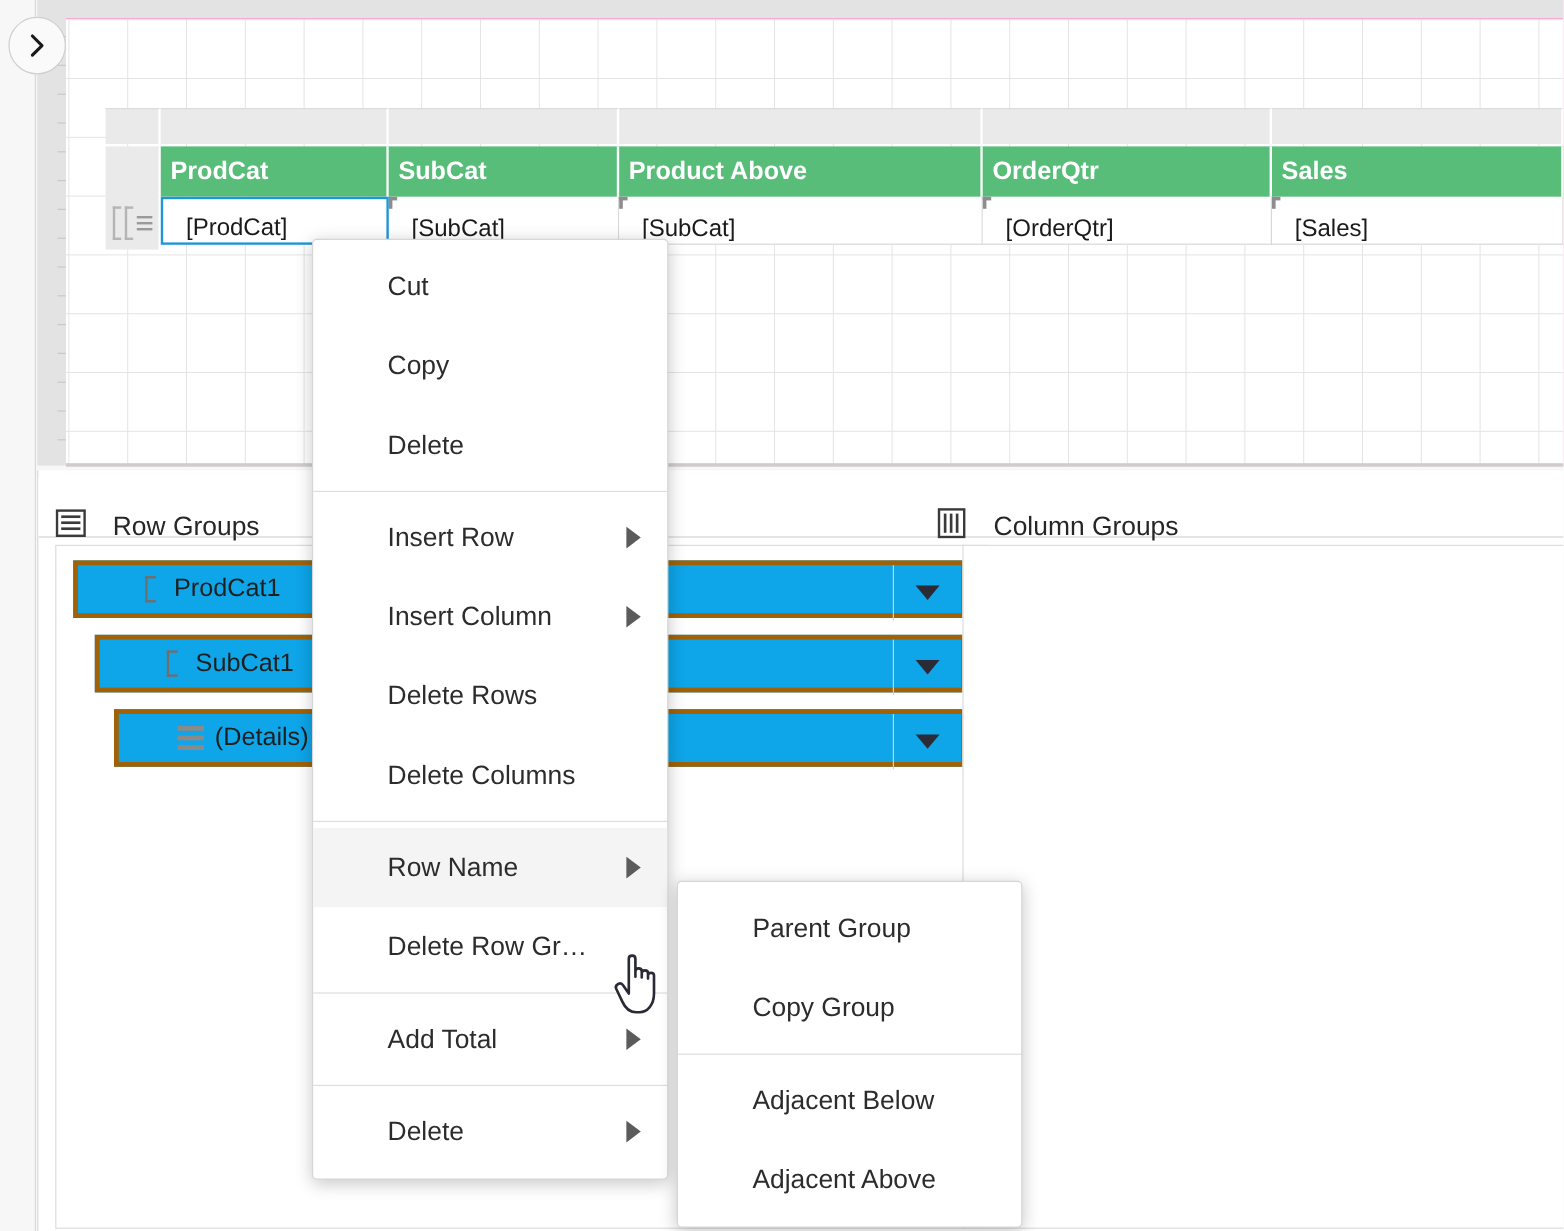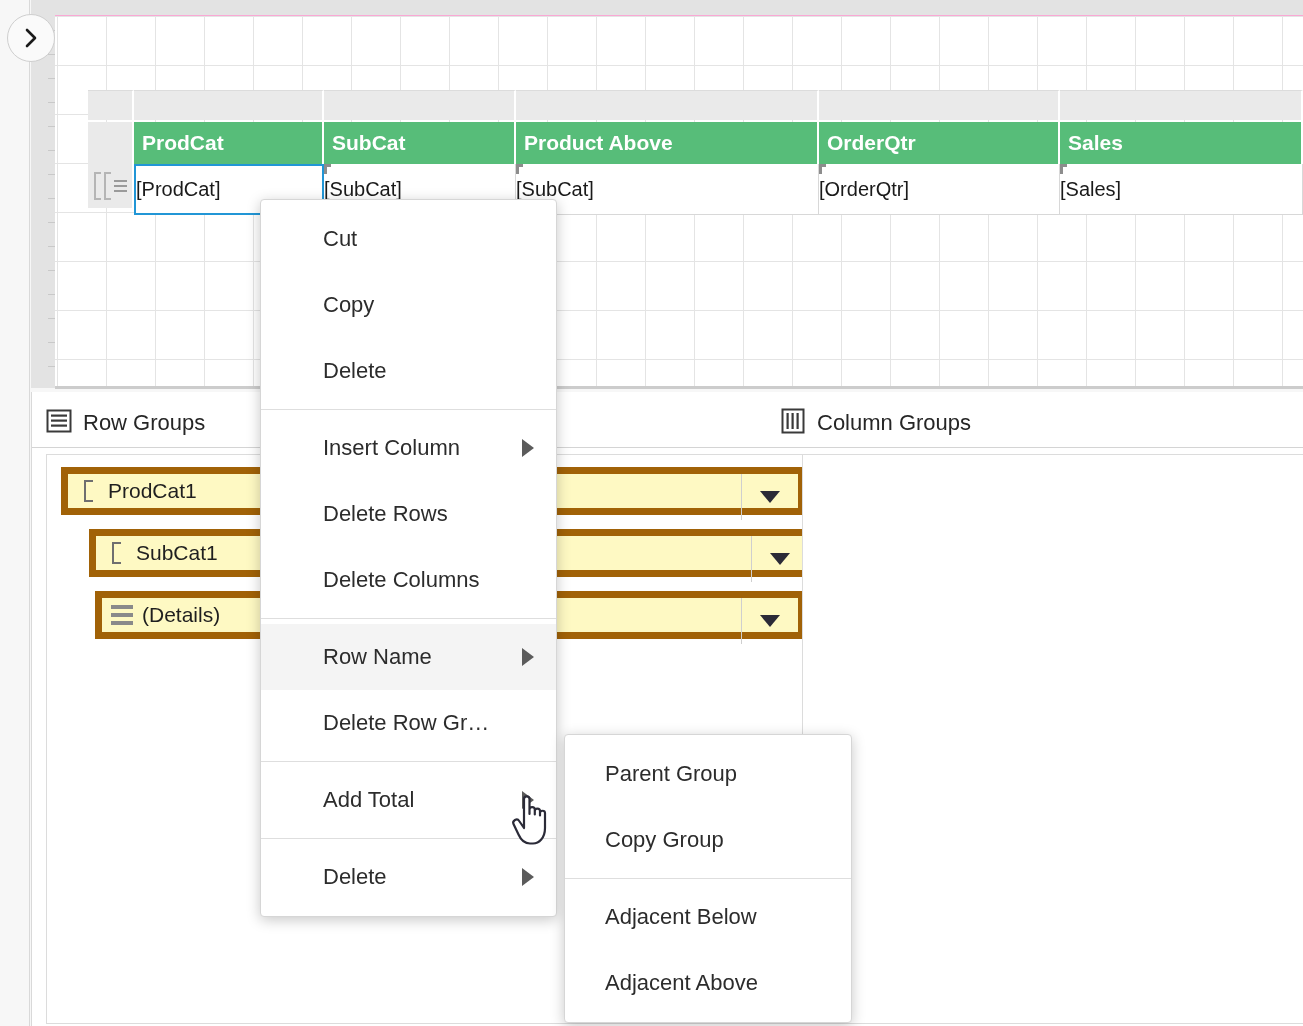--- a/index.html
+++ b/index.html
@@ -163,27 +163,27 @@
     color: #ffffff;
     font-weight: bold;
     font-size: 21px;
     display: flex;
     align-items: center;
     padding-left: 8px;
     box-sizing: border-box;
     border-right: 2px solid #ffffff;
   }
   .td {
-    height: 51px;
+    height: 40px;
     background: #ffffff;
     color: #1a1a1a;
     font-size: 20px;
     display: flex;
-    align-items: center;
-    padding-left: 0;
+    align-items: flex-end;
+    padding-left: 19px;
     box-sizing: border-box;
     border-right: 1px solid #d8d8d8;
     border-bottom: 1px solid #d8d8d8;
     position: relative;
   }
   .td .corner {
     position: absolute;
     left: 0; top: 0;
     width: 7px; height: 10px;
     border-left: 3px solid #8d8d8d;
@@ -208,25 +208,25 @@
   .pane-headers {
     position: absolute;
     left: 0; top: 6px;
     width: 100%; height: 50px;
     background: #ffffff;
     border-bottom: 1px solid #d4d4d4;
     box-sizing: border-box;
   }
   .pane-header {
     position: absolute;
-    top: 0;
+    top: 16px;
     height: 49px;
     display: flex;
     align-items: center;
-    gap: 11px;
+    gap: 22px;
     justify-content: space-between;
   }
   .pane-header.left  { left: 14px; }
   .pane-header.right { left: 748px; }
   .pane-header .label {
     font-size: 22px;
     color: #262626;
   }
 
   .pane-body {
@@ -242,28 +242,29 @@
 
   .group-list {
     position: absolute;
     left: 14px; top: 12px;
     width: 744px;
   }
   .group-row {
     display: flex;
     align-items: center;
     height: 48px;
-    border: 7px solid #a16207;
-    box-sizing: border-box;
-    background: #fef9c3;
+    border: 4px solid #a16207;
+    box-sizing: border-box;
+    background: #0ea5e9;
     margin-bottom: 14px;
     position: relative;
+    padding-left: 40px;
   }
   .group-row.lvl1 { margin-left: 0px;  width: 744px; }
-  .group-row.lvl2 { margin-left: 28px; width: 726px; }
+  .group-row.lvl2 { margin-left: 18px; width: 726px; }
   .group-row.lvl3 { margin-left: 34px; width: 710px; }
   .group-row .gicon {
     width: 40px;
     display: flex;
     align-items: center;
     justify-content: center;
   }
   .group-row .gtext {
     font-size: 21px;
     color: #1f1f1f;
@@ -339,21 +340,21 @@
     width: 0; height: 0;
     border-top: 9px solid transparent;
     border-bottom: 9px solid transparent;
     border-left: 12px solid #5b5b5b;
   }
   .sep {
     height: 1px;
     background: #dedede;
     margin: 5px 0;
   }
-  #menu-sub .mi { padding-left: 40px; text-align: right; }
+  #menu-sub .mi { padding-left: 62px; text-align: right; }
 
   
   .cursor {
     position: absolute;
     left: 508px; top: 786px;
     z-index: 200;
     pointer-events: none;
   }
 </style>
 </head>
@@ -530,20 +531,24 @@
         <span>Cut</span>
       </div>
       <div class="mi">
         <span>Copy</span>
       </div>
       <div class="mi">
         <span>Delete</span>
       </div>
       <div class="sep"></div>
       <div class="mi">
+        <span>Insert Row</span>
+        <span class="arrow"></span>
+      </div>
+      <div class="mi">
         <span>Insert Column</span>
         <span class="arrow"></span>
       </div>
       <div class="mi">
         <span>Delete Rows</span>
       </div>
       <div class="mi">
         <span>Delete Columns</span>
       </div>
       <div class="sep"></div>

